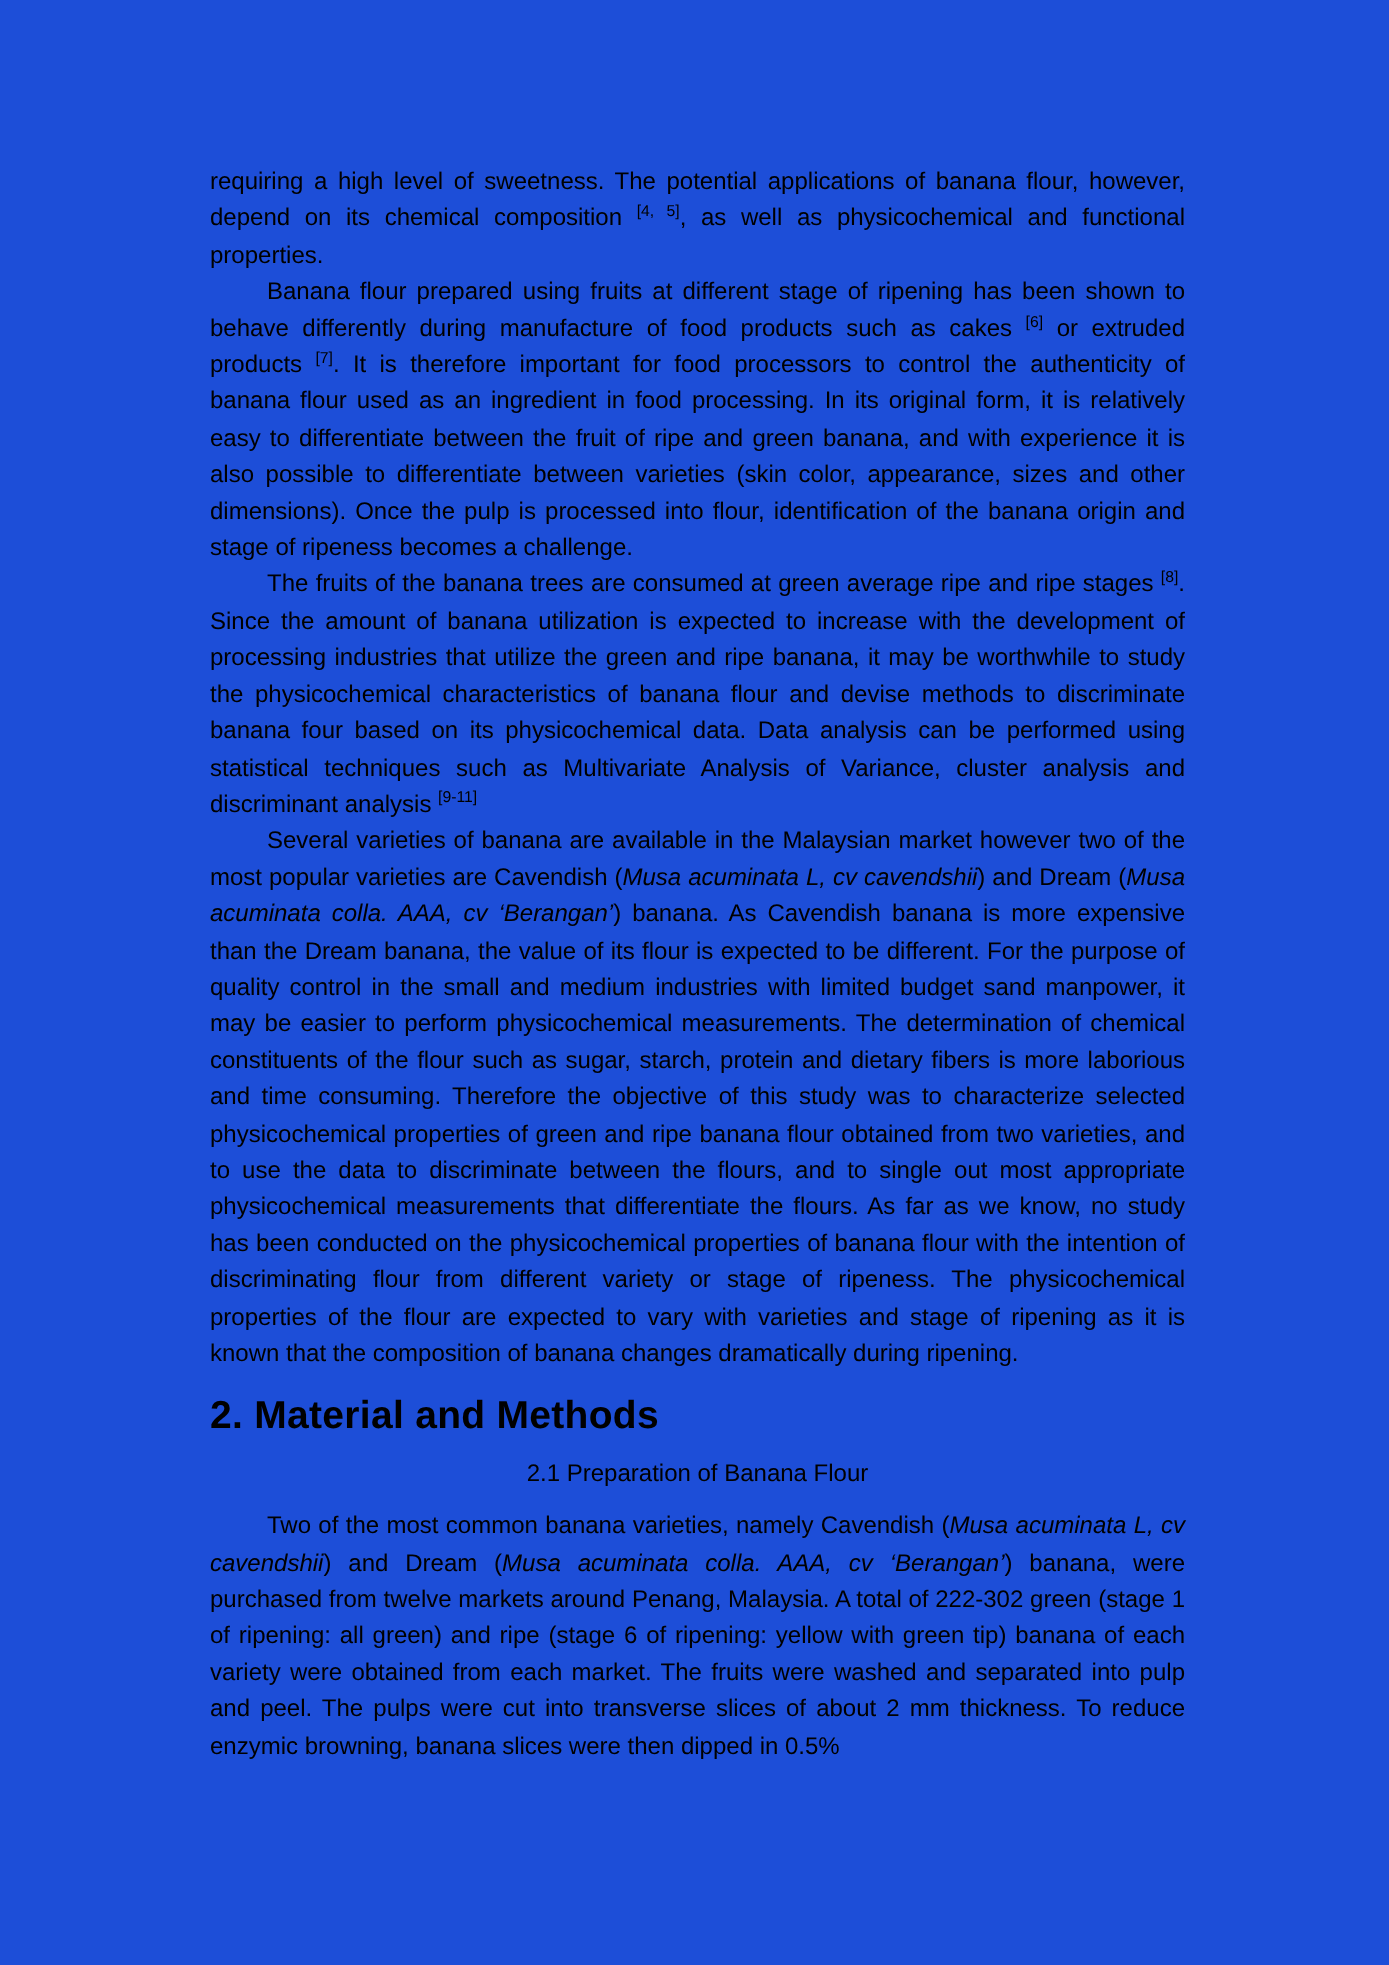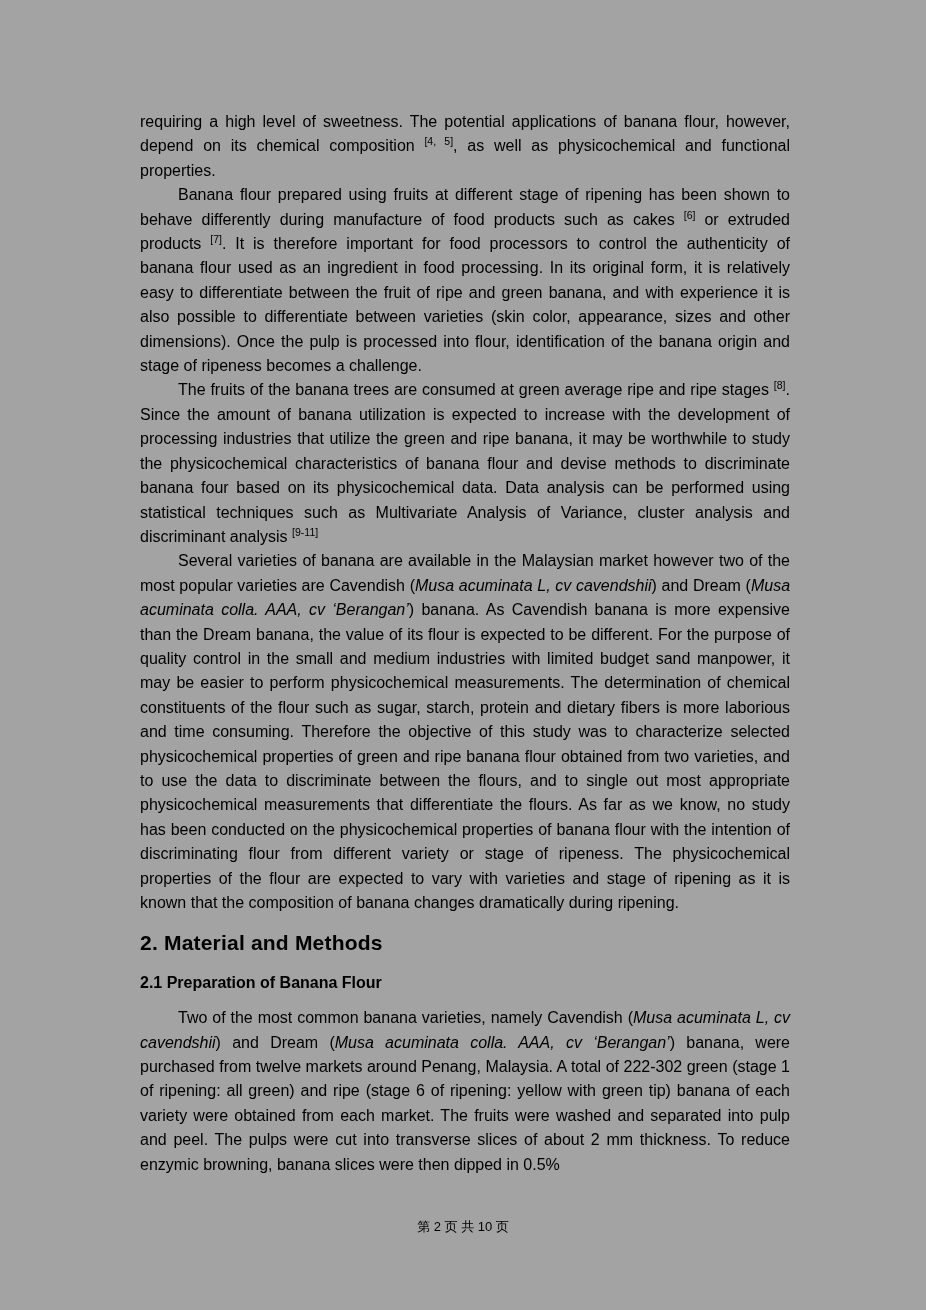--- a/index.html
+++ b/index.html
@@ -4,21 +4,21 @@
 <style>
   html, body {
     margin: 0;
     padding: 0;
     background: #ffffff;
   }
   .page {
     position: relative;
     width: 926px;
     height: 1310px;
-    background: #a3a3a3;
+    background: #1d4ed8;
     font-family: "Liberation Sans", "DejaVu Sans", sans-serif;
     color: #000000;
     overflow: hidden;
   }
   .content {
     position: absolute;
     left: 140px;
     top: 110px;
     width: 650px;
     font-size: 16px;
@@ -32,31 +32,31 @@
   p.para.no-indent {
     text-indent: 0;
   }
   sup.ref {
     font-size: 10.5px;
     line-height: 0;
     vertical-align: super;
   }
   i { }
   h1.heading {
-    font-size: 21px;
+    font-size: 26px;
     font-weight: 700;
     margin: 16px 0 15px 0;
     text-align: left;
     letter-spacing: 0.2px;
   }
   h2.subheading {
     font-size: 16px;
-    font-weight: 700;
+    font-weight: 400;
     margin: 12px 0 11px 0;
-    text-align: left;
+    text-align: center;
   }
   .footer {
     position: absolute;
     left: 0;
     right: 0;
     bottom: 74px;
     text-align: center;
     font-size: 13px;
     color: #000000;
   }
@@ -67,16 +67,13 @@
 <div class="page">
   <div class="content">
     <p class="para no-indent"><span>requiring a high level of sweetness. The potential applications of banana flour, however, depend on its chemical composition </span><sup class="ref">[4, 5]</sup><span>, as well as physicochemical and functional properties.</span></p>
     <p class="para"><span>Banana flour prepared using fruits at different stage of ripening has been shown to behave differently during manufacture of food products such as cakes </span><sup class="ref">[6]</sup><span> or extruded products </span><sup class="ref">[7]</sup><span>. It is therefore important for food processors to control the authenticity of banana flour used as an ingredient in food processing. In its original form, it is relatively easy to differentiate between the fruit of ripe and green banana, and with experience it is also possible to differentiate between varieties (skin color, appearance, sizes and other dimensions). Once the pulp is processed into flour, identification of the banana origin and stage of ripeness becomes a challenge.</span></p>
     <p class="para"><span>The fruits of the banana trees are consumed at green average ripe and ripe stages </span><sup class="ref">[8]</sup><span>. Since the amount of banana utilization is expected to increase with the development of processing industries that utilize the green and ripe banana, it may be worthwhile to study the physicochemical characteristics of banana flour and devise methods to discriminate banana four based on its physicochemical data. Data analysis can be performed using statistical techniques such as Multivariate Analysis of Variance, cluster analysis and discriminant analysis </span><sup class="ref">[9-11]</sup></p>
     <p class="para"><span>Several varieties of banana are available in the Malaysian market however two of the most popular varieties are Cavendish (</span><i>Musa acuminata L, cv cavendshii</i><span>) and Dream (</span><i>Musa acuminata colla. AAA, cv ‘Berangan’</i><span>) banana. As Cavendish banana is more expensive than the Dream banana, the value of its flour is expected to be different. For the purpose of quality control in the small and medium industries with limited budget sand manpower, it may be easier to perform physicochemical measurements. The determination of chemical constituents of the flour such as sugar, starch, protein and dietary fibers is more laborious and time consuming. Therefore the objective of this study was to characterize selected physicochemical properties of green and ripe banana flour obtained from two varieties, and to use the data to discriminate between the flours, and to single out most appropriate physicochemical measurements that differentiate the flours. As far as we know, no study has been conducted on the physicochemical properties of banana flour with the intention of discriminating flour from different variety or stage of ripeness. The physicochemical properties of the flour are expected to vary with varieties and stage of ripening as it is known that the composition of banana changes dramatically during ripening.</span></p>
     <h1 class="heading">2. Material and Methods</h1>
     <h2 class="subheading">2.1 Preparation of Banana Flour</h2>
     <p class="para"><span>Two of the most common banana varieties, namely Cavendish (</span><i>Musa acuminata L, cv cavendshii</i><span>) and Dream (</span><i>Musa acuminata colla. AAA, cv ‘Berangan’</i><span>) banana, were purchased from twelve markets around Penang, Malaysia. A total of 222-302 green (stage 1 of ripening: all green) and ripe (stage 6 of ripening: yellow with green tip) banana of each variety were obtained from each market. The fruits were washed and separated into pulp and peel. The pulps were cut into transverse slices of about 2 mm thickness. To reduce enzymic browning, banana slices were then dipped in 0.5%</span></p>
   </div>
-  <div class="footer">
-    <span>第 2 页 共 10 页</span>
-  </div>
 </div>
 
 </body></html>

